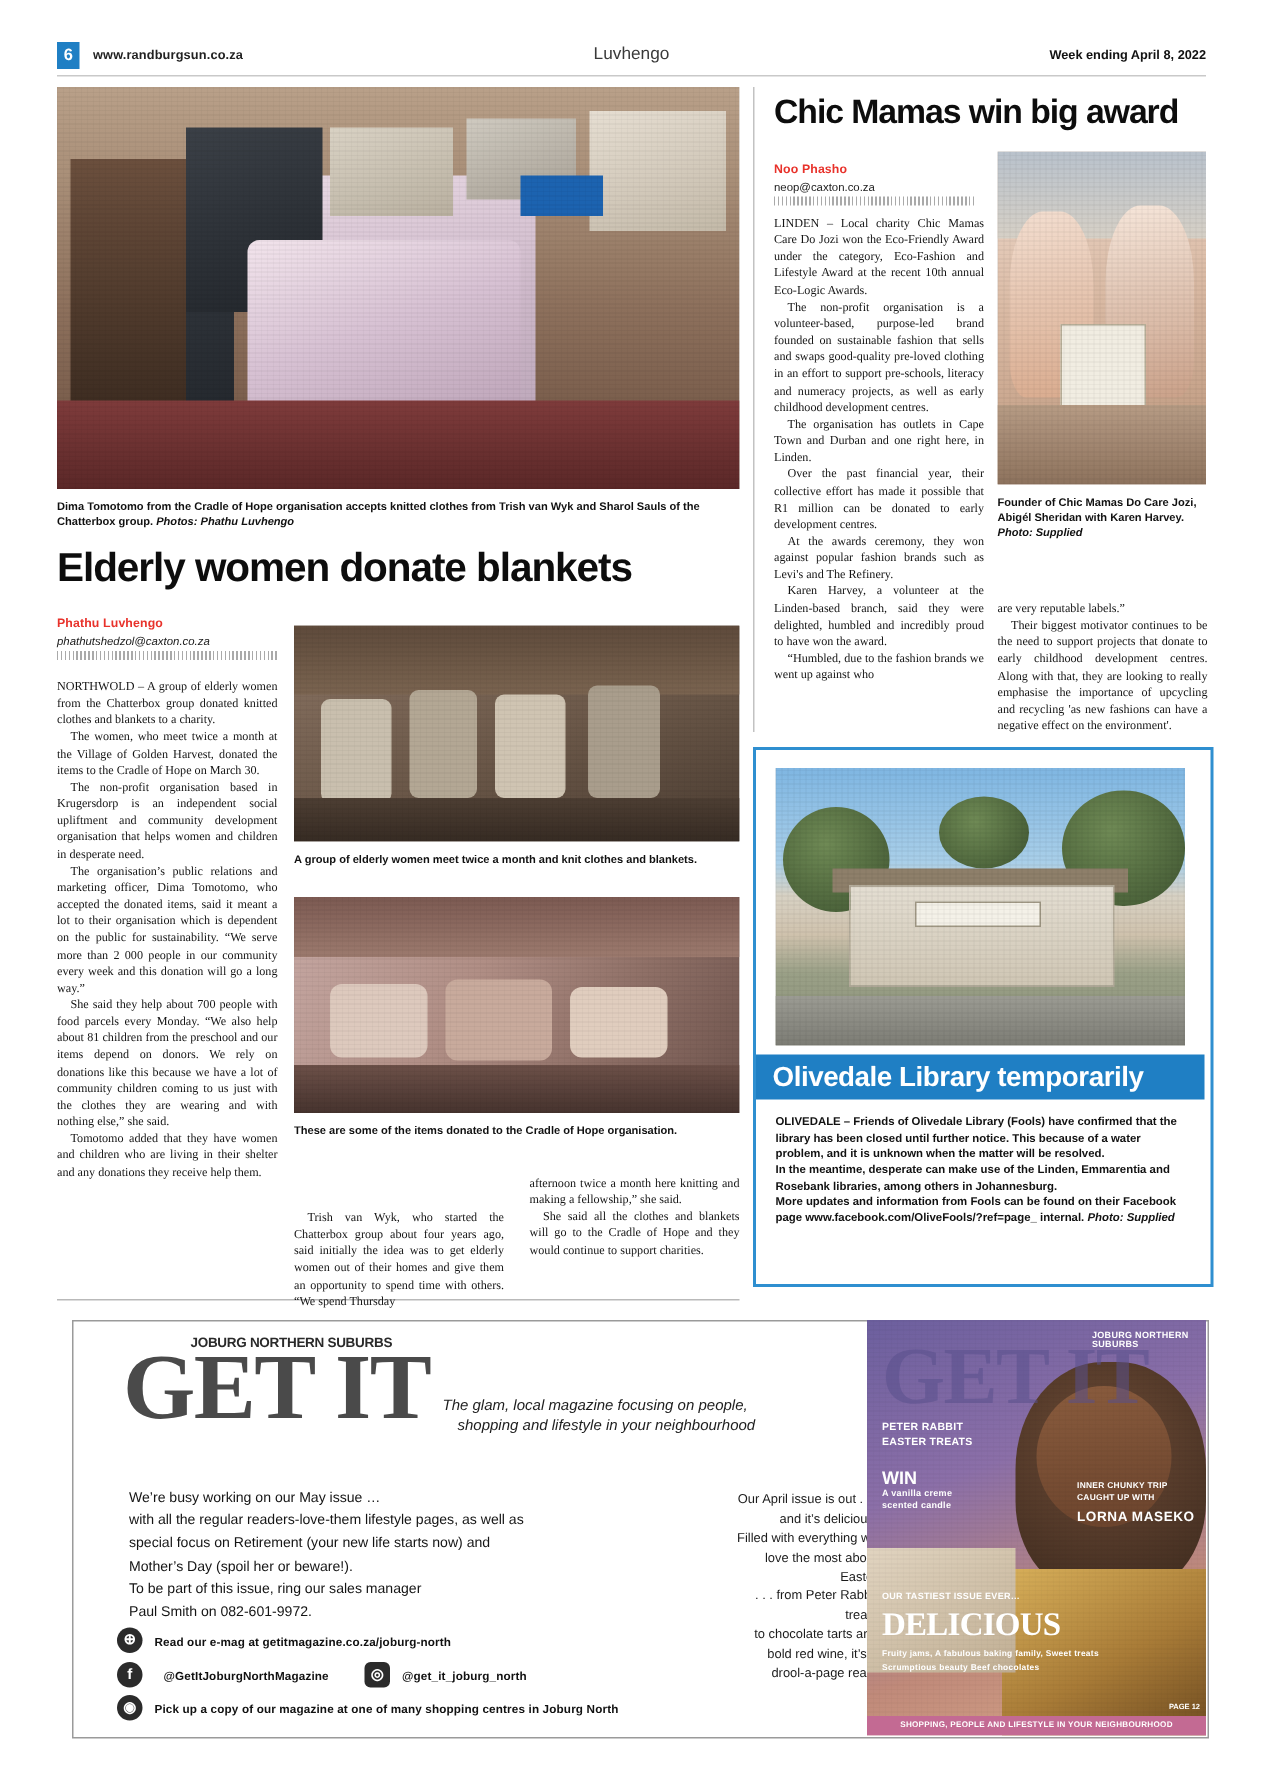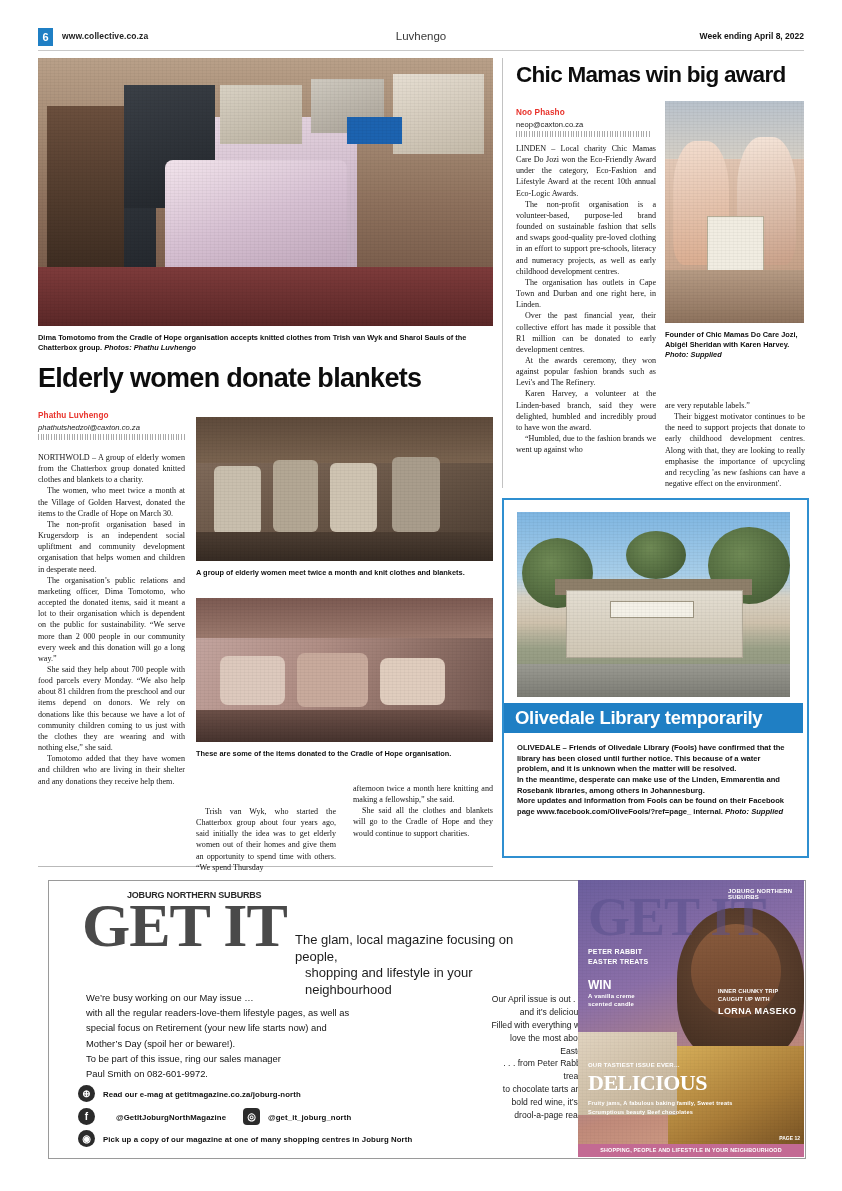--- a/index.html
+++ b/index.html
@@ -52,42 +52,42 @@
   .lib-road{position:absolute;left:0;bottom:0;width:100%;height:18%;background:linear-gradient(180deg,#9b9b93,#7c7c74);}
 
   
   .banner{position:absolute;background:#1f7fc4;color:#fff;font-weight:bold;letter-spacing:-0.3px;}
   .notice-text{position:absolute;font-size:7.6px;font-weight:bold;line-height:1.4;color:#111;}
 
   
   .ad-frame{position:absolute;border:1px solid #9a9a9a;background:#fff;}
   .getit-kicker{position:absolute;font-size:9px;font-weight:bold;letter-spacing:-0.2px;color:#2a2a2a;}
   .getit-word{position:absolute;font-family:"Liberation Serif",serif;font-weight:bold;font-size:62px;line-height:58px;color:#4a4a4a;letter-spacing:-1px;}
-  .getit-tag{position:absolute;font-size:13px;line-height:1.28;color:#1d1d1d;}
+  .getit-tag{position:absolute;font-size:10px;line-height:1.28;color:#1d1d1d;font-style:italic;}
   .ad-copy{position:absolute;font-size:9.4px;line-height:1.62;color:#141414;}
   .ad-icon{position:absolute;width:17px;height:17px;border-radius:50%;background:#2b2b2b;color:#fff;font-size:10px;line-height:17px;text-align:center;font-weight:bold;}
   .ad-icon.sq{border-radius:4px;}
   .ad-line{position:absolute;font-size:7.8px;font-weight:bold;color:#111;letter-spacing:.1px;}
 
   .ad-cover{position:absolute;overflow:hidden;}
   .cover-ghost{position:absolute;left:10px;top:6px;font-family:"Liberation Serif",serif;font-weight:bold;font-size:54px;color:rgba(90,80,140,.55);letter-spacing:-1px;}
   .cover-kick{position:absolute;font-size:6px;font-weight:bold;color:#fff;letter-spacing:.2px;}
   .cover-name{position:absolute;font-size:9px;font-weight:bold;color:#fff;letter-spacing:.4px;}
   .cover-delic{position:absolute;font-family:"Liberation Serif",serif;font-size:22px;font-weight:bold;color:#fff;letter-spacing:-.5px;}
   .cover-strip{position:absolute;left:0;bottom:0;width:100%;height:13px;background:#c36a93;color:#fff;font-size:5.4px;font-weight:bold;text-align:center;line-height:13px;letter-spacing:.2px;}
   .ad-small{position:absolute;font-size:8.6px;line-height:1.5;color:#1b1b1b;text-align:right;}
 </style>
 </head>
 <body>
 
 <div class="page">
 
   <div class="masthead">
     <div class="folio-box">6</div>
-    <div class="folio-url">www.collective.co.za</div>
+    <div class="folio-url">www.randburgsun.co.za</div>
     <div class="folio-section">Luvhengo</div>
     <div class="folio-date">Week ending April 8, 2022</div>
   </div>
   <div class="mast-rule"></div>
 
   <div class="imgbox" style="left:38px;top:58px;width:455px;height:268px;">
     <div class="ph lead-photo"></div>
     <div style="position:absolute;left:2%;top:18%;width:17%;height:82%;background:linear-gradient(180deg,#6b4f3d,#2e2118);"></div>
     <div style="position:absolute;left:19%;top:10%;width:20%;height:46%;background:linear-gradient(160deg,#3b4047,#22262b);"></div>
     <div style="position:absolute;left:40%;top:10%;width:18%;height:22%;background:linear-gradient(160deg,#d9d2c4,#b9b0a0);"></div>
@@ -229,21 +229,21 @@
     <div><span>special focus on Retirement (your new life starts now) and</span></div>
     <div><span>Mother’s Day (spoil her or beware!).</span></div>
     <div><span>To be part of this issue, ring our sales manager</span></div>
     <div><span>Paul Smith on 082-601-9972.</span></div>
   </div>
 
   <div class="ad-icon" style="left:78px;top:1085px;">⊕</div>
   <div class="ad-line" style="left:103px;top:1090px;">Read our e-mag at getitmagazine.co.za/joburg-north</div>
 
   <div class="ad-icon" style="left:78px;top:1108px;">f</div>
-  <div class="ad-line" style="left:116px;top:1113px;">@GetItJoburgNorthMagazine</div>
+  <div class="ad-line" style="left:89px;top:1113px;padding-left:20px;">@GetItJoburgNorthMagazine</div>
 
   <div class="ad-icon sq" style="left:243px;top:1108px;">◎</div>
   <div class="ad-line" style="left:268px;top:1113px;">@get_it_joburg_north</div>
 
   <div class="ad-icon" style="left:78px;top:1130px;">◉</div>
   <div class="ad-line" style="left:103px;top:1135px;">Pick up a copy of our magazine at one of many shopping centres in Joburg North</div>
 
   <div class="ad-small" style="left:485px;top:993px;width:100px;">
     <div>Our April issue is out . . .</div>
     <div>and it’s delicious.</div>

